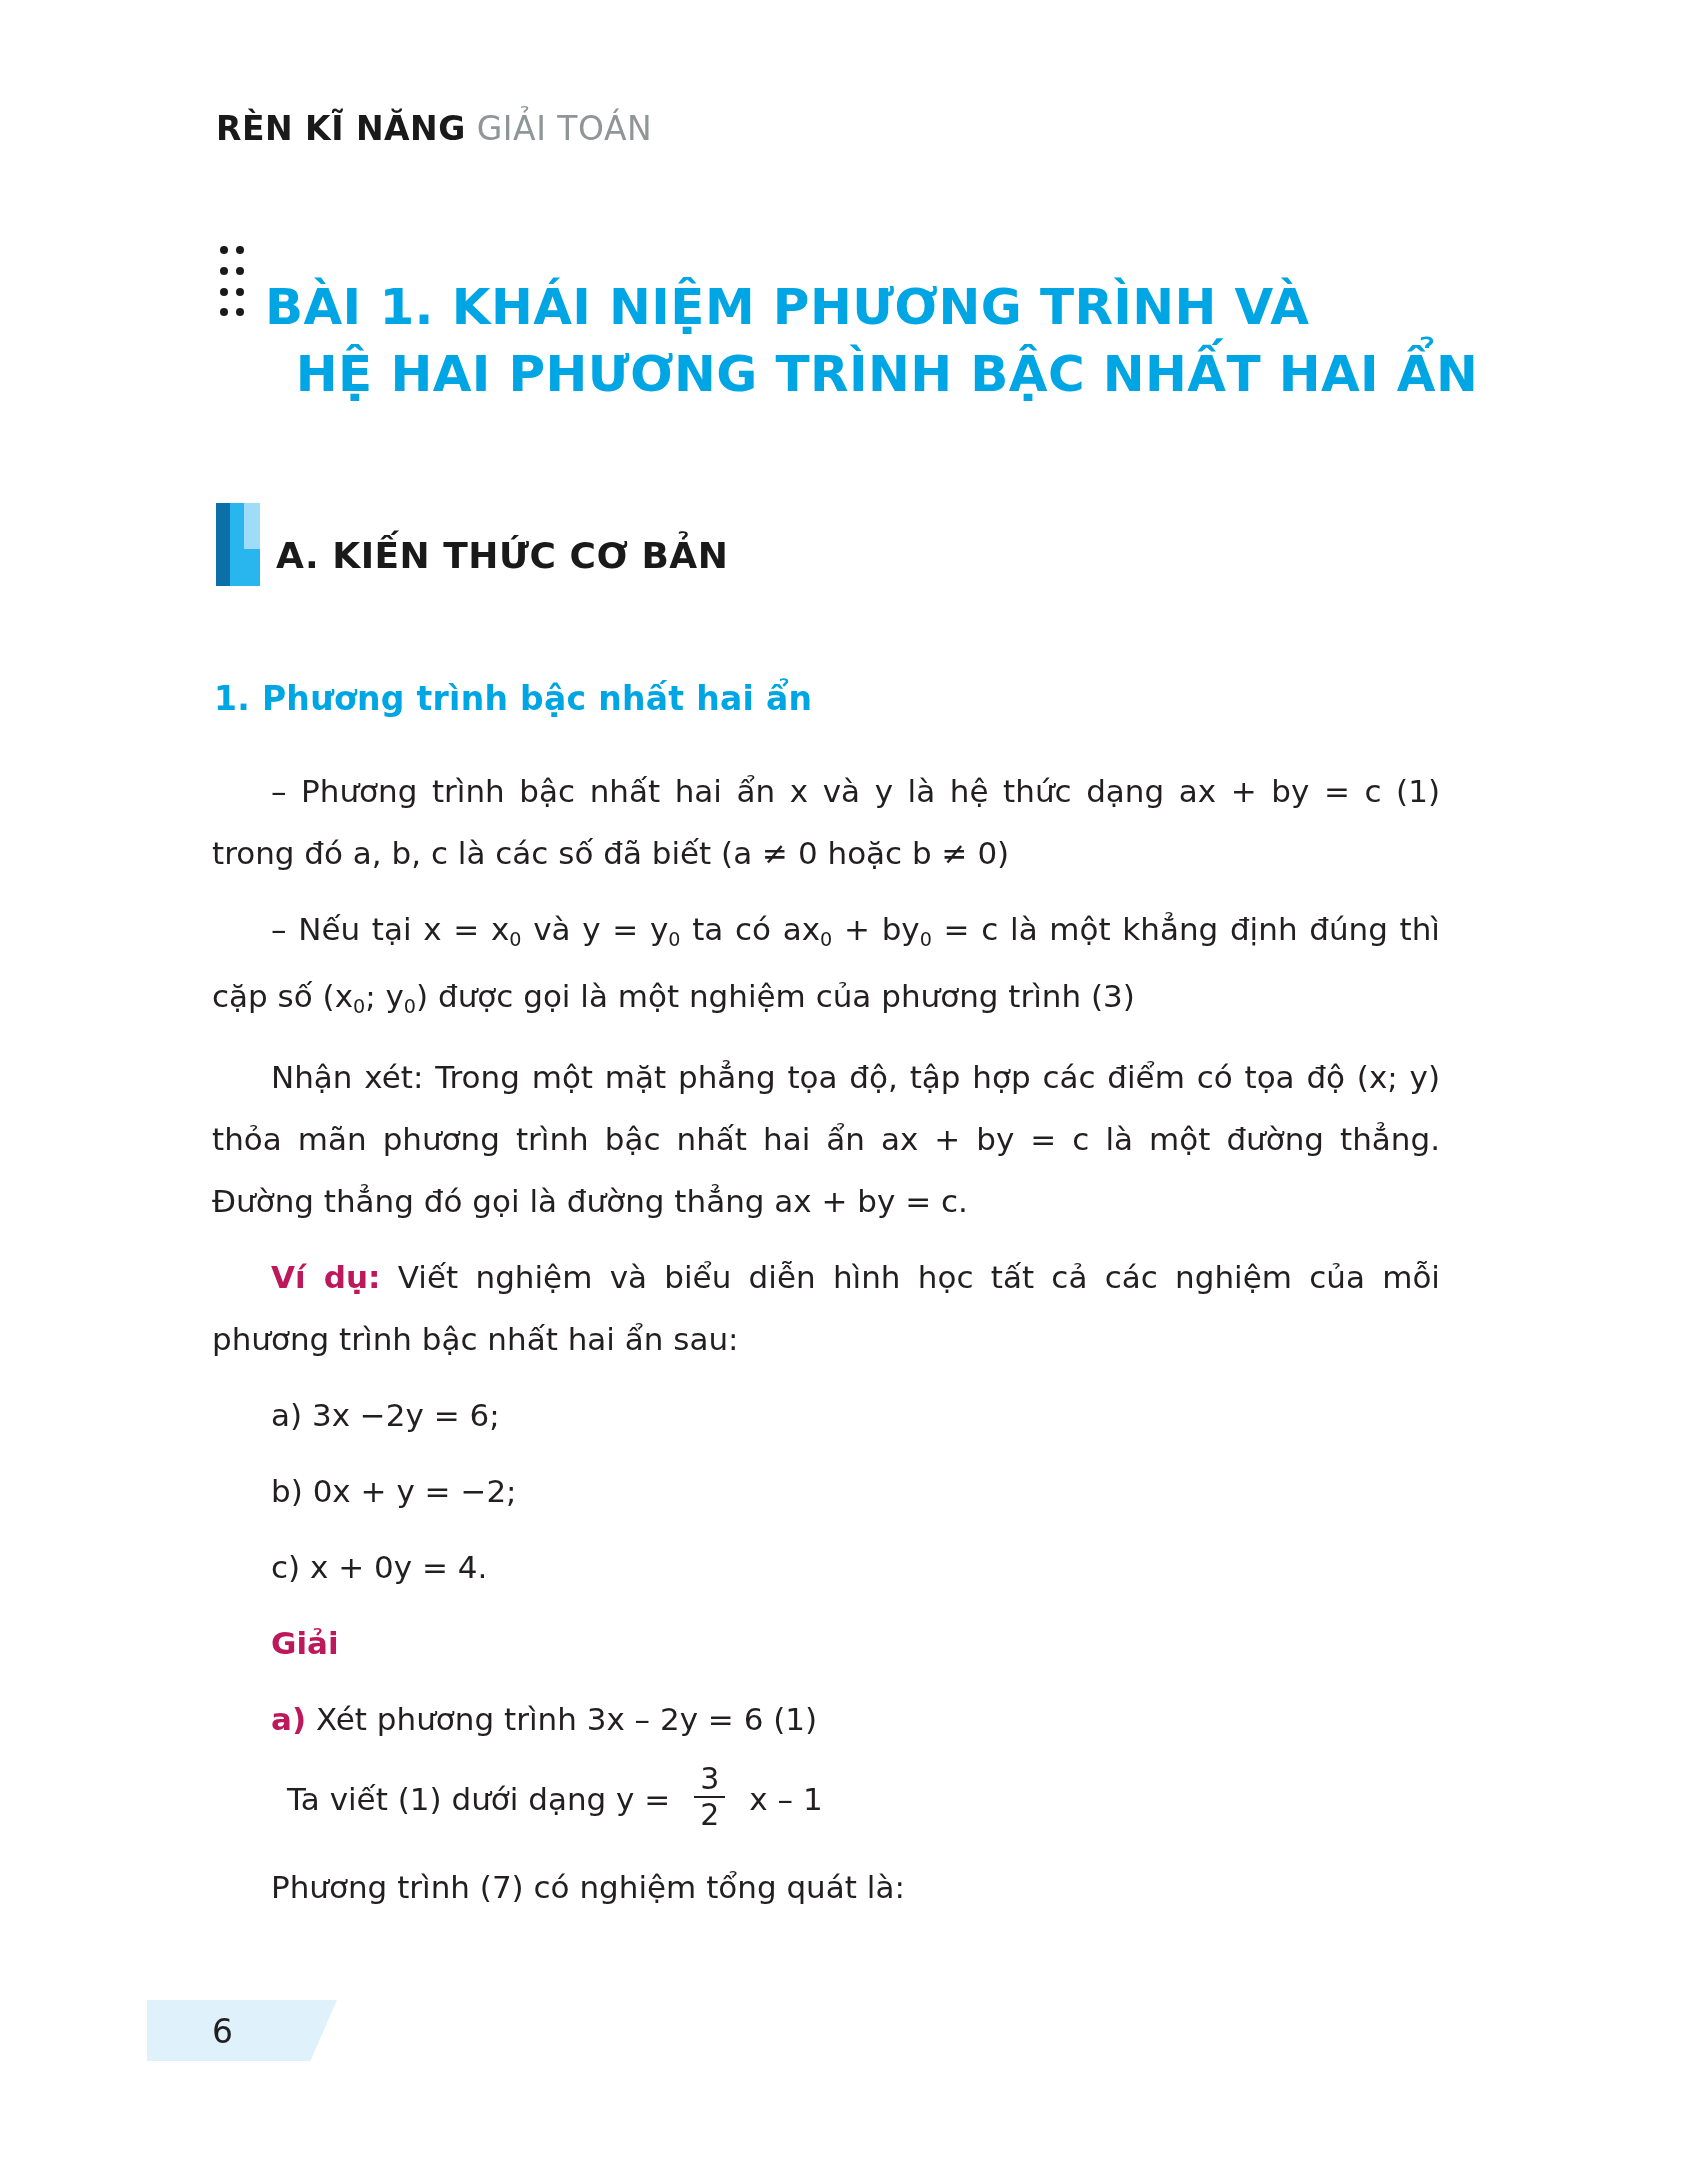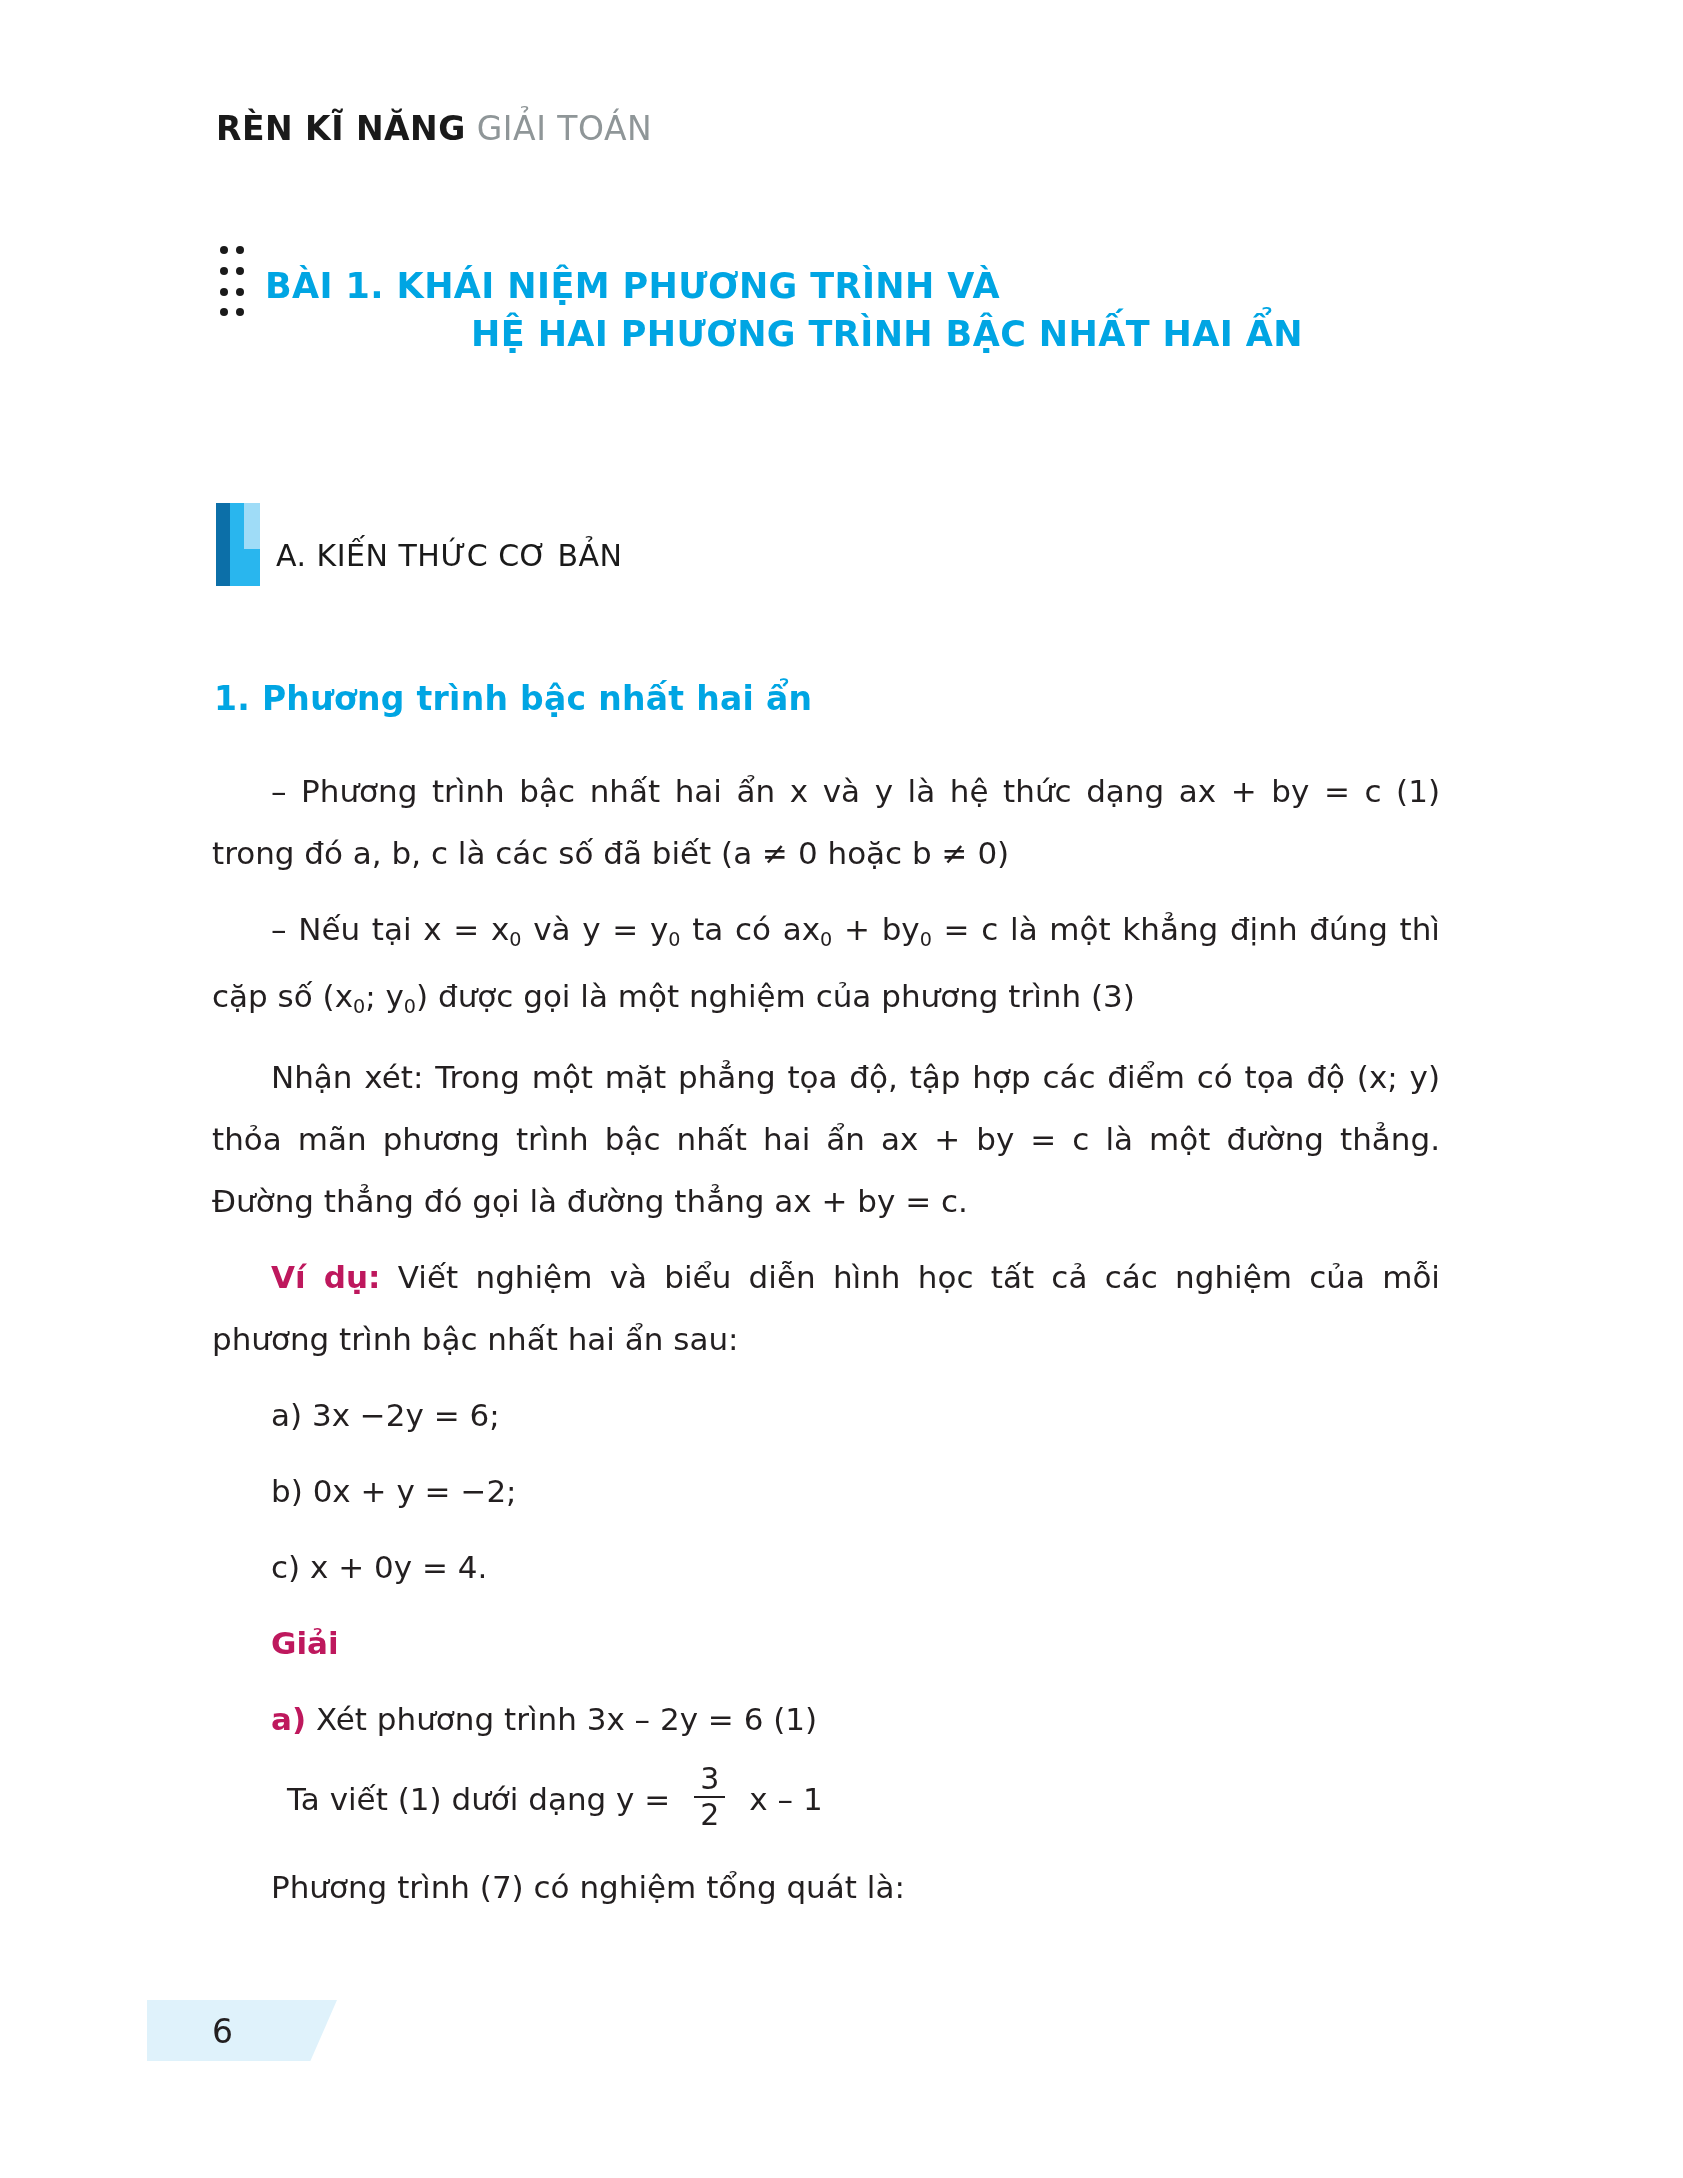--- a/index.html
+++ b/index.html
@@ -66,21 +66,21 @@
   .dots span:nth-child(8) { left: 16px; top: 62px; }
 
   
   .lesson-title {
     position: absolute;
     left: 265px;
     top: 240px;
     width: 1218px;
     color: #00a5e3;
     font-weight: bold;
-    font-size: 35px;
+    font-size: 50px;
     line-height: 1.35;
     letter-spacing: 0.4px;
   }
   .lesson-title .line2 {
     padding-left: 26px;
     text-align: center;
   }
 
   
   .section-a {
@@ -108,22 +108,22 @@
     width: 30px; height: 83px;
     background: #29b6ee;
   }
   .book-icon .fold {
     position: absolute;
     left: 28px; top: 0;
     width: 16px; height: 46px;
     background: #9fdcf7;
   }
   .section-a-title {
-    font-size: 30px;
-    font-weight: normal;
+    font-size: 36px;
+    font-weight: bold;
     color: #1a1a1a;
     letter-spacing: 0.5px;
     padding-top: 22px;
   }
 
   
   .sub-heading {
     position: absolute;
     left: 214px;
     top: 679px;

